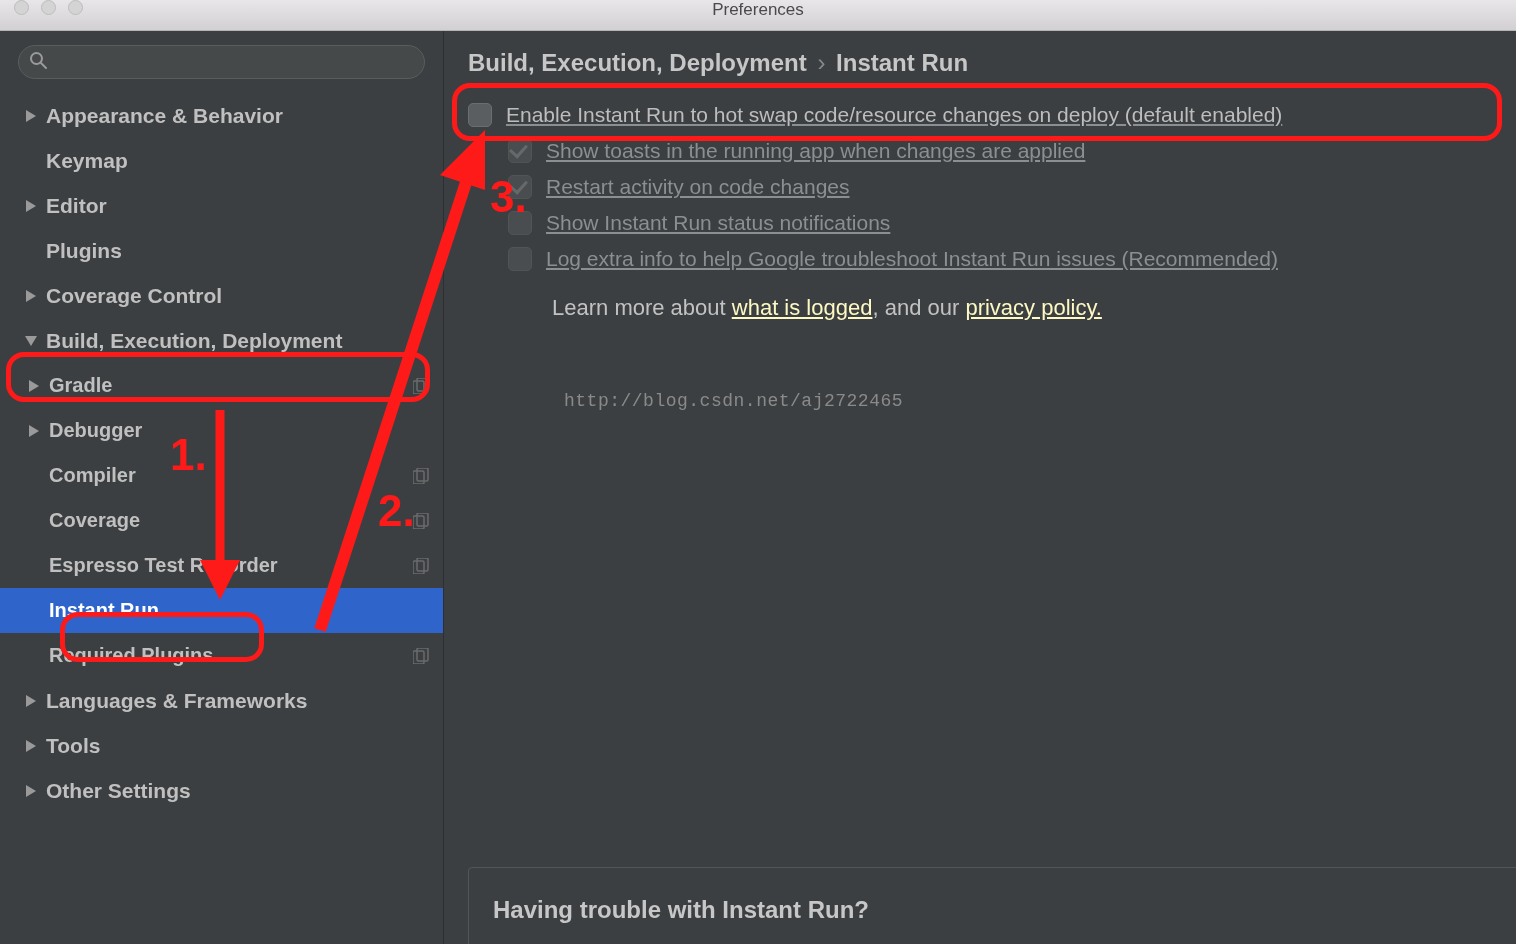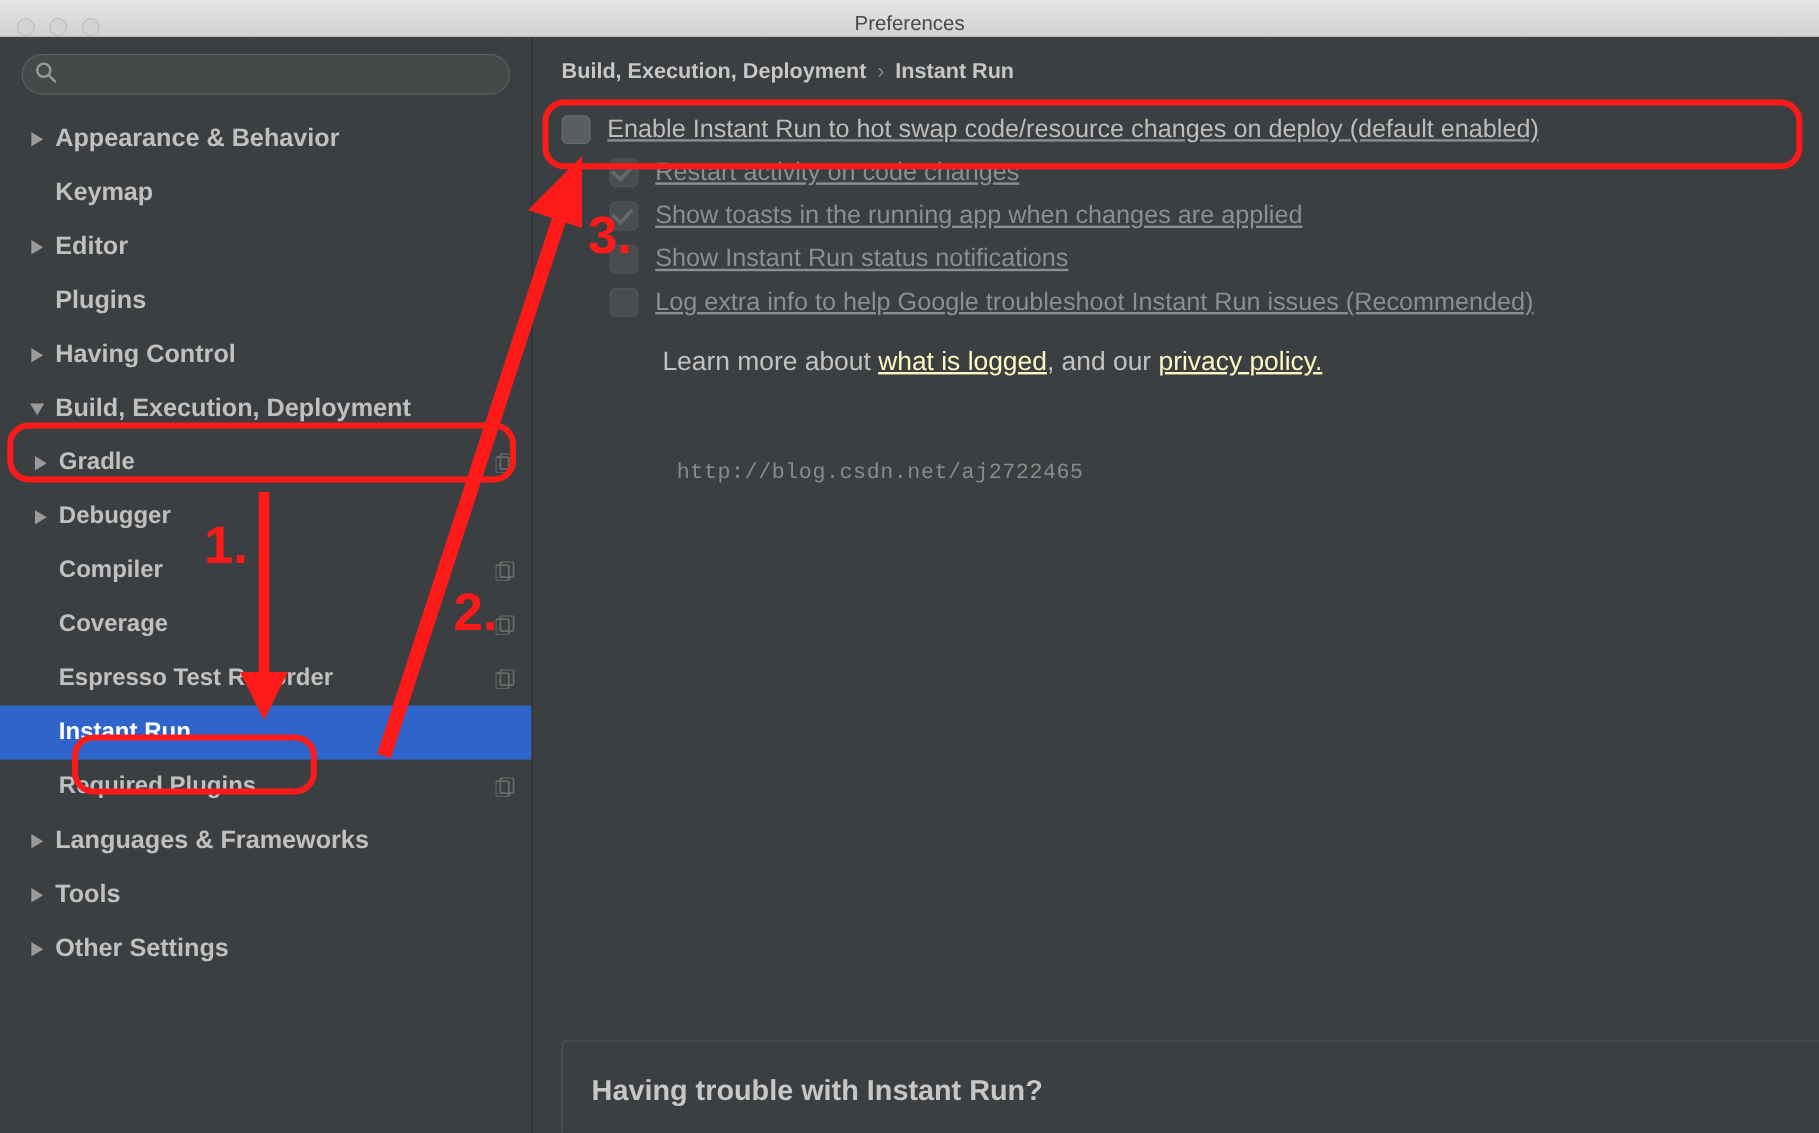--- a/index.html
+++ b/index.html
@@ -12,21 +12,21 @@
     background: #3c3f41;
     color: #bbbbbb;
     user-select: none;
   }
 
   
   .titlebar {
     height: 30px;
     background: linear-gradient(#e8e6e8, #d2d0d2);
     display: flex;
-    align-items: flex-end;
+    align-items: flex-start;
     position: relative;
     border-bottom: 1px solid #b5b5b5;
   }
   .traffic-lights {
     display: flex;
     gap: 12px;
     padding-left: 14px;
   }
   .traffic-light {
     width: 15px;
@@ -128,21 +128,21 @@
     right: 14px;
     top: 50%;
     transform: translateY(-50%);
     opacity: .55;
   }
   .copy-icon svg { display:block; }
 
   
   .crumb {
     padding: 18px 0 20px 24px;
-    font-size: 18px;
+    font-size: 24px;
     font-weight: 700;
     color: #c7c7c7;
   }
   .crumb .sep { color: #888; margin: 0 4px; font-weight: 400; }
 
   
   .checkrow {
     display: flex;
     align-items: center;
     padding: 6px 0 6px 24px;
@@ -272,21 +272,21 @@
         <div class="titem ind0">
           <span class="arrow"></span>
           <span>Plugins</span>
         </div>
         <div class="titem ind0">
           <span class="arrow">
             <svg width="10" height="12">
               <polygon points="0,0 10,6 0,12" fill="#9a9a9a"></polygon>
             </svg>
           </span>
-          <span>Having Control</span>
+          <span>Coverage Control</span>
         </div>
         <div class="titem ind0">
           <span class="arrow">
             <svg width="12" height="10">
               <polygon points="0,0 12,0 6,10" fill="#9a9a9a"></polygon>
             </svg>
           </span>
           <span>Build, Execution, Deployment</span>
         </div>
         <div class="titem sub ind1">
@@ -390,25 +390,25 @@
       <span>Instant Run</span>
     </div>
 
     <div id="opts">
         <div class="checkrow enabled">
           <span class="cb"></span>
           <span class="label">Enable Instant Run to hot swap code/resource changes on deploy (default enabled)</span>
         </div>
         <div class="checkrow sub">
           <span class="cb checked disabled"></span>
-          <span class="label">Restart activity on code changes</span>
+          <span class="label">Show toasts in the running app when changes are applied</span>
         </div>
         <div class="checkrow sub">
           <span class="cb checked disabled"></span>
-          <span class="label">Show toasts in the running app when changes are applied</span>
+          <span class="label">Restart activity on code changes</span>
         </div>
         <div class="checkrow sub">
           <span class="cb disabled"></span>
           <span class="label">Show Instant Run status notifications</span>
         </div>
         <div class="checkrow sub">
           <span class="cb disabled"></span>
           <span class="label">Log extra info to help Google troubleshoot Instant Run issues (Recommended)</span>
         </div>
       </div>

